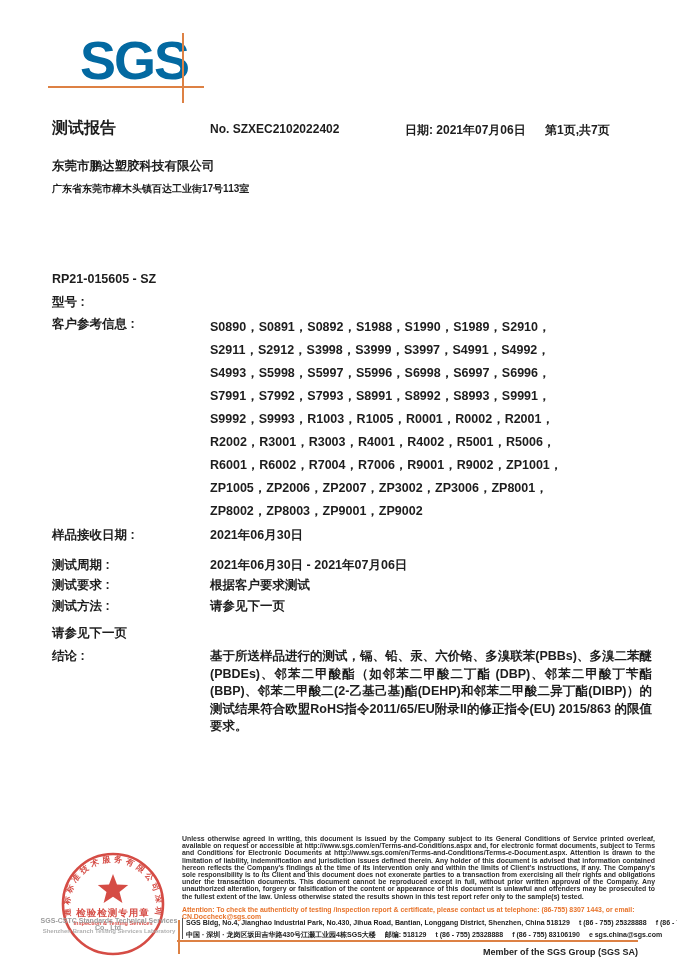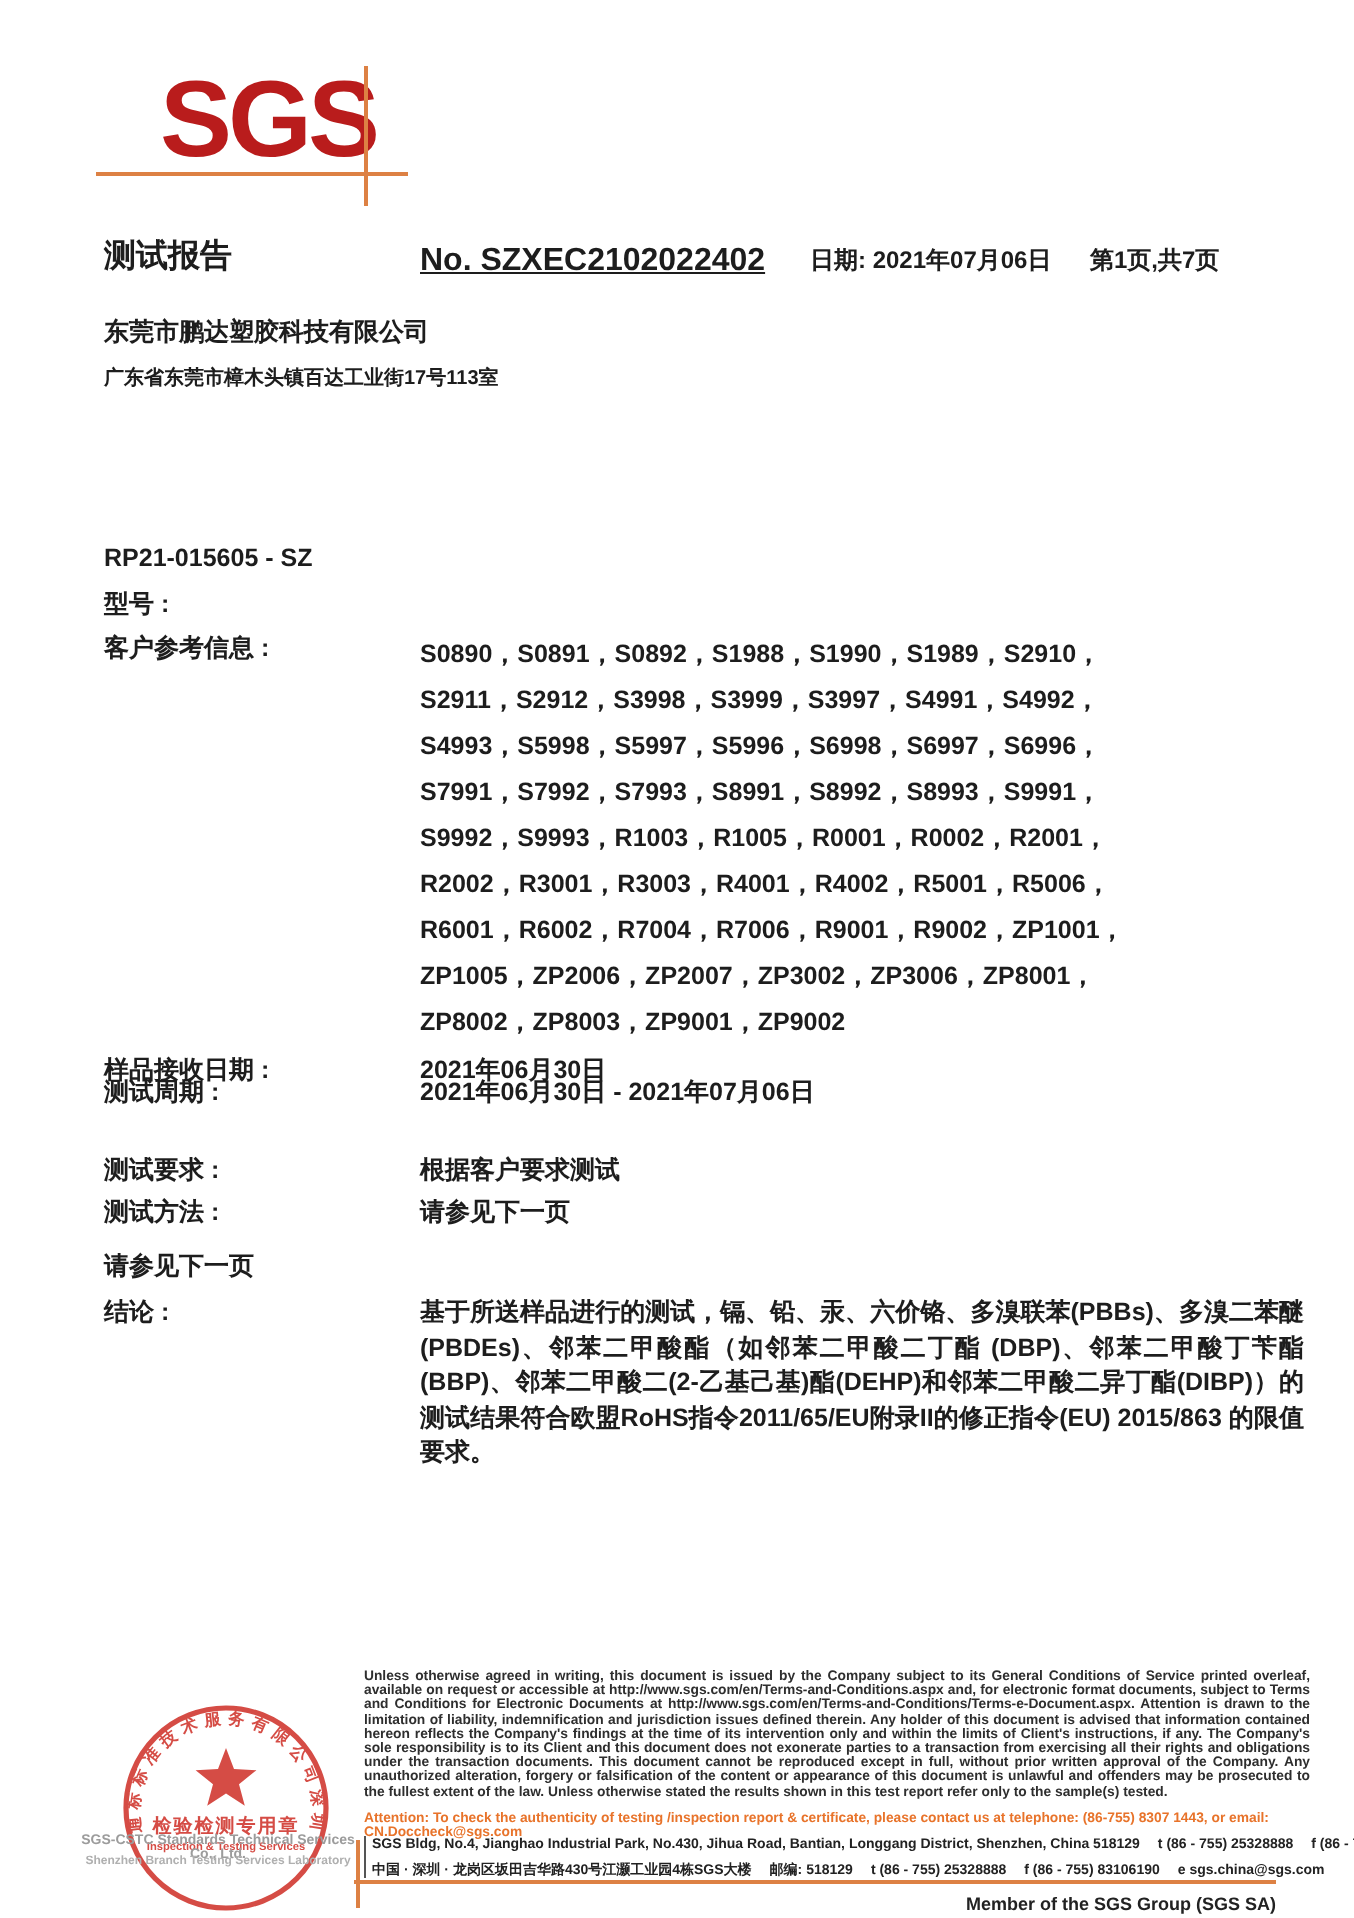--- a/index.html
+++ b/index.html
@@ -4,28 +4,28 @@
 <style>
   html,body{margin:0;padding:0;background:#f0f0f0;}
   .page{
     position:relative;width:677px;height:959px;background:#ffffff;
     font-family:"Liberation Sans", sans-serif;color:#1d1d1d;overflow:hidden;
     margin:0 auto;
   }
   .abs{position:absolute;}
   
   .logo-text{
-    left:80px;top:34px;font-size:54px;font-weight:700;color:#b91c1c;
+    left:80px;top:34px;font-size:54px;font-weight:700;color:#0369a1;
     letter-spacing:-2px;line-height:52px;
   }
   .logo-hline{left:48px;top:86px;width:156px;height:2px;background:#dd8144;}
   .logo-vline{left:182px;top:33px;width:2px;height:70px;background:#dd8144;}
   
   .title{left:52px;top:118px;font-size:16px;font-weight:700;}
-  .report-no{left:210px;top:122px;font-size:16px;font-weight:600;text-decoration:underline;}
+  .report-no{left:210px;top:122px;font-size:12px;font-weight:600;}
   .report-date{left:405px;top:122px;font-size:12px;font-weight:600;}
   .report-page{left:545px;top:122px;font-size:12px;font-weight:600;}
   
   .company{left:52px;top:158px;font-size:12.5px;font-weight:600;}
   .companyaddr{left:52px;top:182px;font-size:10px;font-weight:600;}
   
   .intro{left:52px;top:250px;font-size:12.5px;font-weight:600;}
   .row{position:absolute;left:52px;width:600px;display:flex;font-size:12.5px;font-weight:600;}
   .row .lbl{width:158px;flex:none;}
   .row .val{flex:1;}
@@ -86,21 +86,21 @@
       <div>R2002，R3001，R3003，R4001，R4002，R5001，R5006，</div>
       <div>R6001，R6002，R7004，R7006，R9001，R9002，ZP1001，</div>
       <div>ZP1005，ZP2006，ZP2007，ZP3002，ZP3006，ZP8001，</div>
       <div>ZP8002，ZP8003，ZP9001，ZP9002</div>
     </span>
   </div>
   <div class="row" style="top:527px">
     <span class="lbl">样品接收日期 :</span>
     <span class="val">2021年06月30日</span>
   </div>
-  <div class="row" style="top:538px">
+  <div class="row" style="top:557px">
     <span class="lbl">测试周期 :</span>
     <span class="val">2021年06月30日 - 2021年07月06日</span>
   </div>
   <div class="row" style="top:577px">
     <span class="lbl">测试要求 :</span>
     <span class="val">根据客户要求测试</span>
   </div>
   <div class="row" style="top:598px">
     <span class="lbl">测试方法 :</span>
     <span class="val">请参见下一页</span>

